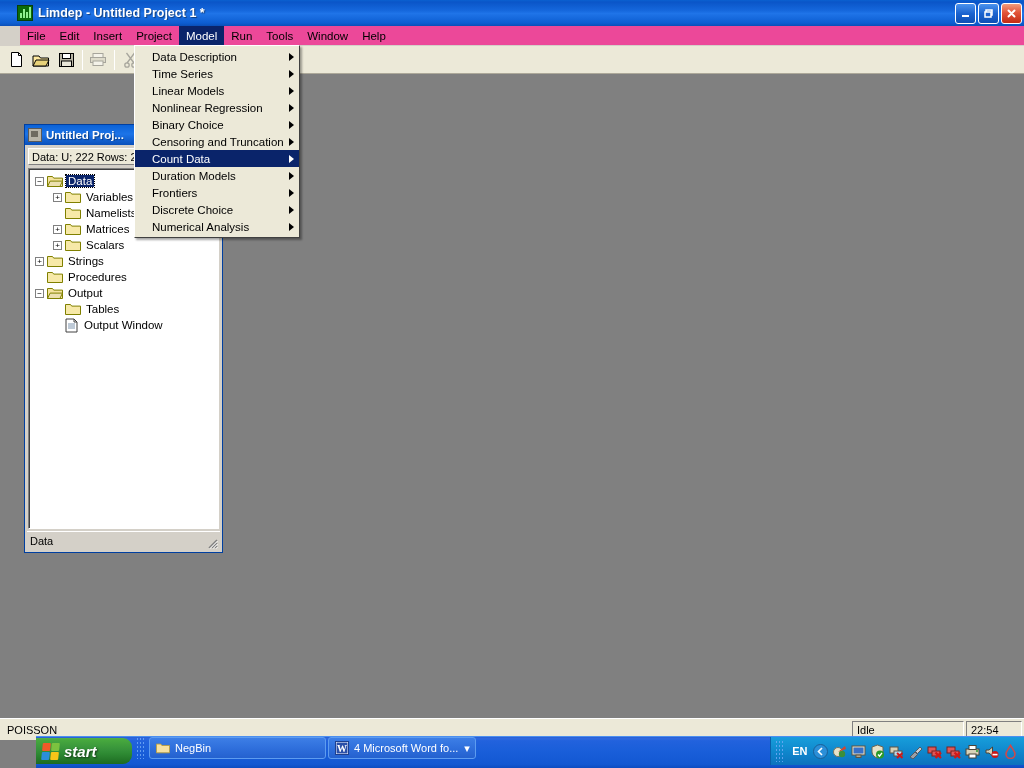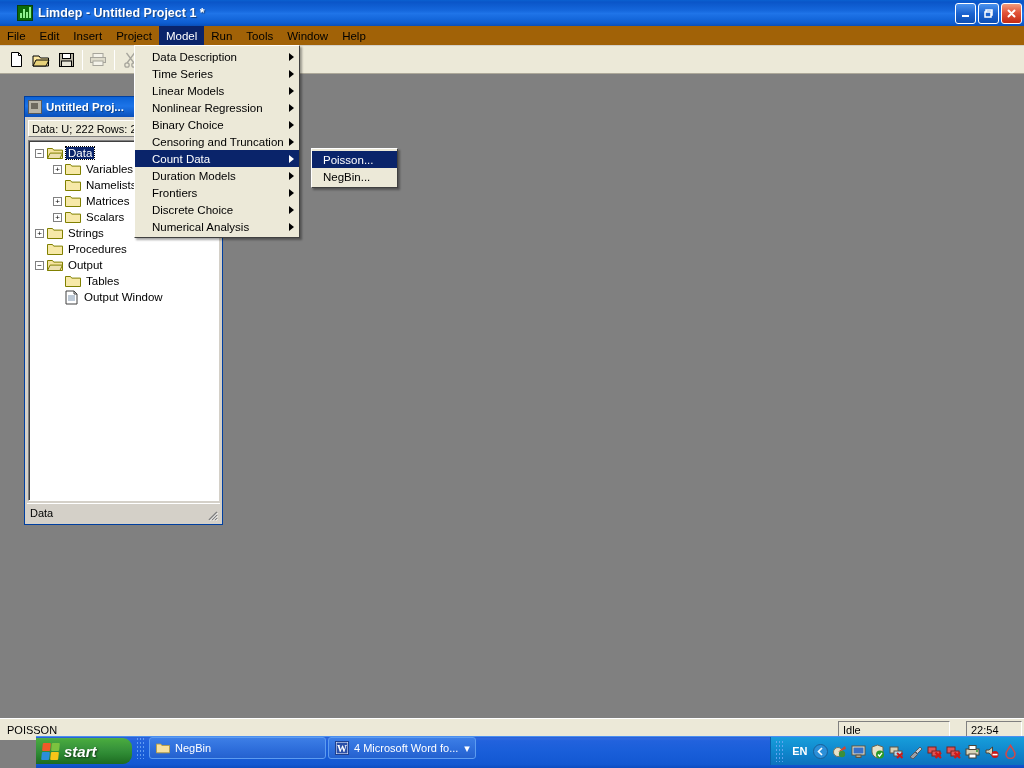--- a/index.html
+++ b/index.html
@@ -67,23 +67,24 @@
     cursor: default;
   }
   .win-btn.close {
     background: linear-gradient(to bottom, #f09c7c, #e2553a 45%, #c32b14);
   }
   .win-btn svg { display: block; }
 
   
   .menubar {
     height: 20px;
-    background: #a16207;
+    background: #ec4899;
     display: flex; align-items: stretch;
     border-bottom: 1px solid #d4d0c8;
+    margin-left: 20px;
   }
   .menubar .mi {
     padding: 0 7px;
     display: flex; align-items: center;
     font-size: 11.5px; color: #000;
     cursor: default;
   }
   .menubar .mi.open {
     background: #0a246a;
     color: #ffffff;
@@ -115,21 +116,21 @@
   .client {
     flex: 1;
     background: #808080;
     position: relative;
     overflow: hidden;
   }
 
   
   .mdi-child {
     position: absolute;
-    left: 24px; top: 22px;
+    left: 24px; top: 50px;
     width: 199px; height: 429px;
     background: #d4d0c8;
     border: 1px solid #003fa0;
     display: flex; flex-direction: column;
   }
   .mdi-title {
     height: 20px;
     background: linear-gradient(to bottom, #0b62d6, #1c74e8 45%, #0a50bb);
     display: flex; align-items: center;
     padding: 0 3px;
@@ -219,21 +220,21 @@
   .folder-ico { width: 16px; height: 14px; margin-right: 3px; flex: none; }
   .doc-ico    { width: 13px; height: 15px; margin-right: 4px; flex: none; }
 
   
   .statusbar {
     height: 22px;
     background: #ece9d8;
     display: flex; align-items: center;
     border-top: 1px solid #ffffff;
     padding: 1px 2px;
-    gap: 16px;
+    gap: 2px;
   }
   .sb-pane {
     height: 18px;
     display: flex; align-items: center;
     padding: 0 4px;
     font-size: 11px; color: #000;
     border: 1px solid #808080;
     border-right-color: #ffffff;
     border-bottom-color: #ffffff;
   }
@@ -629,28 +630,20 @@
     <div class="dd-item">
       <span>Discrete Choice</span>
       <span class="arrow"></span>
     </div>
     <div class="dd-item">
       <span>Numerical Analysis</span>
       <span class="arrow"></span>
     </div>
   </div>
 
-  <div class="submenu">
-    <div class="sm-item sel">
-      <span>Poisson...</span>
-    </div>
-    <div class="sm-item">
-      <span>NegBin...</span>
-    </div>
-  </div>
 
   <div class="taskbar">
     <div class="start-btn">
       <div class="start-flag">
         <span style="background:#f05a28;"></span>
         <span style="background:#7cc23f;"></span>
         <span style="background:#2a8fd8;"></span>
         <span style="background:#f5c518;"></span>
       </div>
       <span>start</span>

